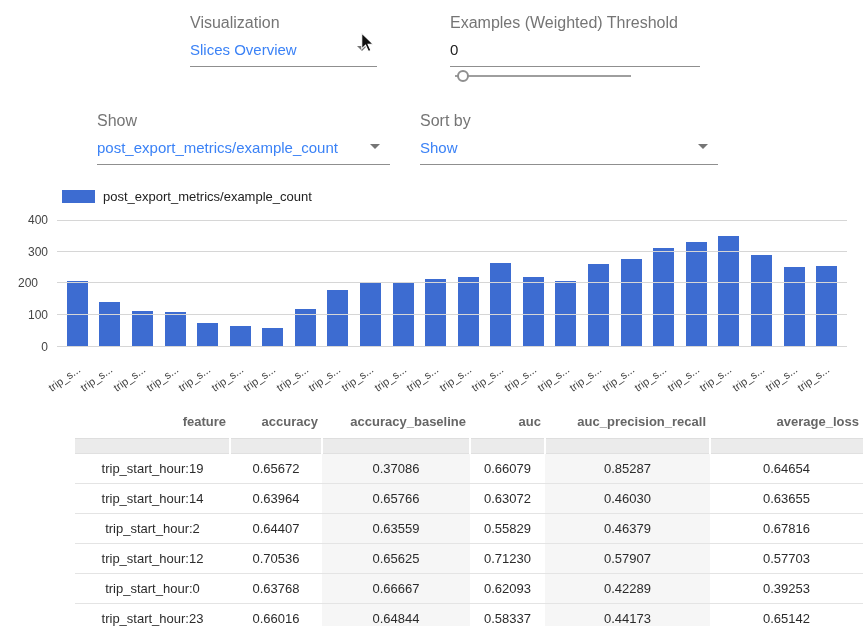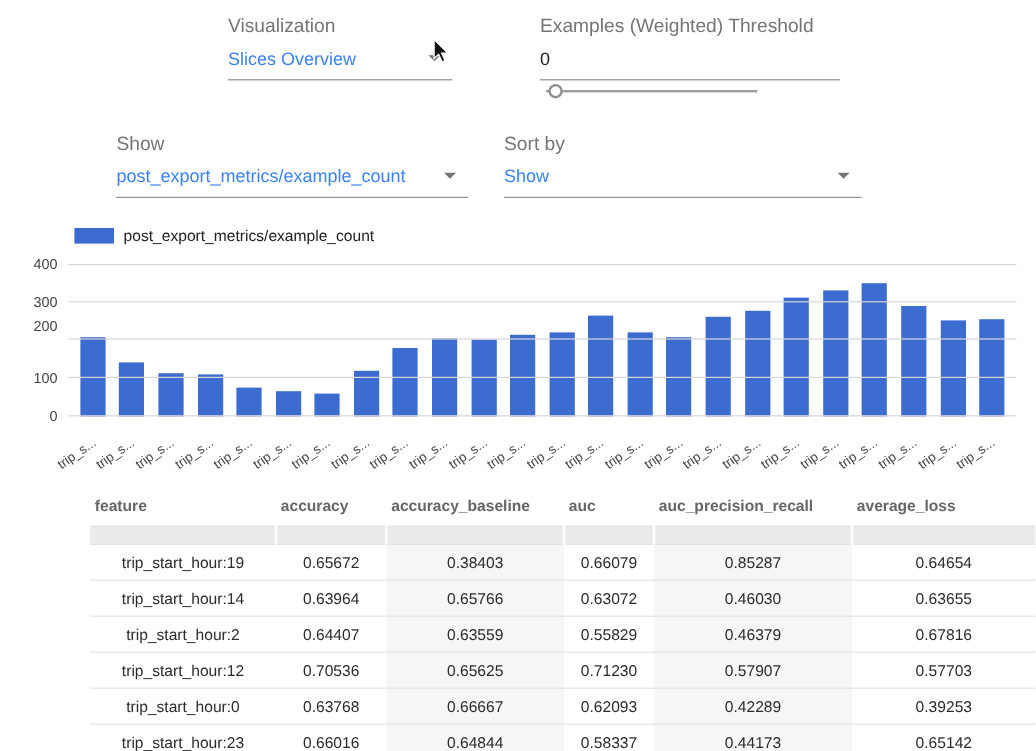--- a/index.html
+++ b/index.html
@@ -31,21 +31,21 @@
   .ytick{position:absolute;right:calc(100% + 9px);width:40px;text-align:right;font-size:12px;color:#444;}
   .bars{position:absolute;left:0;right:0;top:0;bottom:0;display:flex;align-items:flex-end;padding:0 4px;}
   .slot{flex:1;display:flex;justify-content:center;}
   .bar{width:21px;}
   .xlabels{position:absolute;left:57px;top:138px;width:790px;height:42px;display:flex;padding:0 4px;box-sizing:border-box;}
   .xslot{flex:1;position:relative;}
   .xslot span{position:absolute;right:45%;top:12px;font-size:11px;color:#444;white-space:nowrap;transform:rotate(-35deg);transform-origin:100% 50%;}
 
   .metrics{position:absolute;left:75px;top:404px;width:788px;}
   table{border-collapse:collapse;table-layout:fixed;width:788px;}
-  th{font-weight:bold;color:#666;padding:10px 4px 9px;text-align:left;border-bottom:1px solid #dedede;font-size:13px;cursor:pointer;}
+  th{font-weight:bold;color:#666;padding:10px 4px 9px;text-align:right;border-bottom:1px solid #dedede;font-size:13px;cursor:pointer;}
   tbody td{padding:7px 4px;text-align:center;color:#2b2b2b;border-bottom:1px solid #e4e4e4;font-size:13px;}
   tr.filter td{height:14px;padding:0;background:#ebebeb;border-bottom:1px solid #e0e0e0;border-right:2px solid #fff;}
   tr.filter td:last-child{border-right:none;}
   tbody td.shaded{background:#f6f6f6;}
 
   .cursor{position:absolute;left:358px;top:32px;}
 </style>
 </head>
 <body>
 
@@ -164,21 +164,21 @@
           </div>
           <div class="slot">
             <div class="bar" style="height: 81px; background: rgb(61, 108, 209);"></div>
           </div>
         </div>
     <div class="gridline" style="bottom: 0px;"></div>
         <div class="ytick" style="bottom: -7px;">0</div>
         <div class="gridline" style="bottom: 32px;"></div>
         <div class="ytick" style="bottom: 25px;">100</div>
         <div class="gridline" style="bottom: 64px;"></div>
-        <div class="ytick" style="bottom: 68px;">200</div>
+        <div class="ytick" style="bottom: 57px; text-align: center;">200</div>
         <div class="gridline" style="bottom: 95px;"></div>
         <div class="ytick" style="bottom: 88px;">300</div>
         <div class="gridline" style="bottom: 126px;"></div>
         <div class="ytick" style="bottom: 120px;">400</div>
       </div>
     <div class="xlabels">
         <div class="xslot">
           <span>trip_s...</span>
         </div>
         <div class="xslot">
@@ -278,21 +278,21 @@
             <td></td>
             <td></td>
             <td></td>
             <td></td>
           </tr>
       </thead>
       <tbody>
           <tr>
             <td>trip_start_hour:19</td>
             <td>0.65672</td>
-            <td class="shaded">0.38403</td>
+            <td class="shaded">0.37086</td>
             <td>0.66079</td>
             <td class="shaded">0.85287</td>
             <td>0.64654</td>
           </tr>
           <tr>
             <td>trip_start_hour:14</td>
             <td>0.63964</td>
             <td class="shaded">0.65766</td>
             <td>0.63072</td>
             <td class="shaded">0.46030</td>

